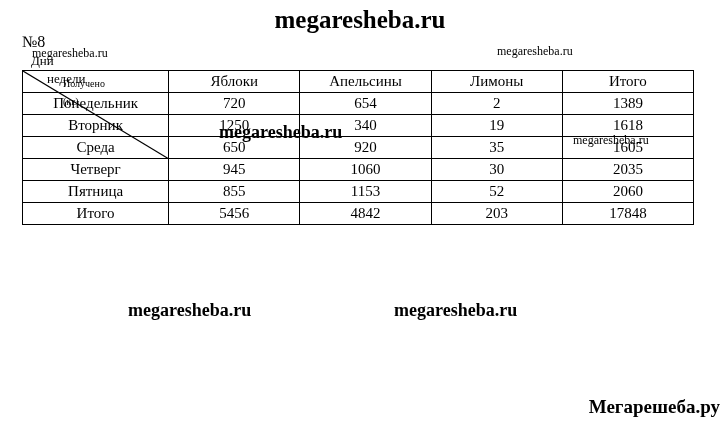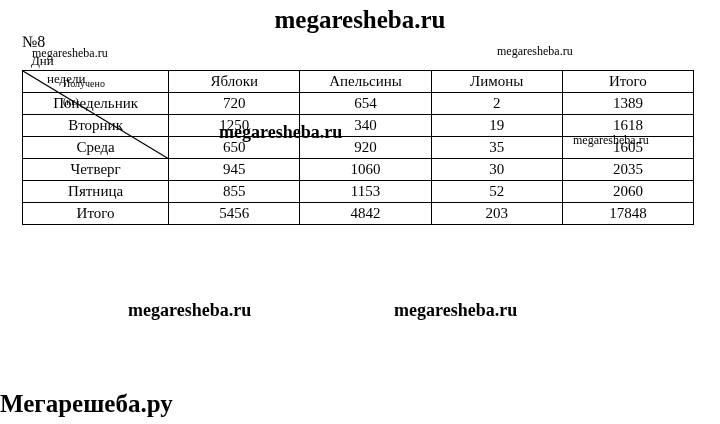--- a/index.html
+++ b/index.html
@@ -34,22 +34,22 @@
     left: 0;
     width: 720px;
     text-align: center;
     font-size: 25px;
     font-weight: bold;
   }
   .wm-bottom {
     bottom: 6px;
     left: 0;
     width: 720px;
-    text-align: left;
-    font-size: 25px;
+    text-align: right;
+    font-size: 19px;
     font-weight: bold;
   }
   .wm-small {
     font-size: 12px;
   }
   .wm-mid {
     font-size: 18px;
     font-weight: bold;
   }
   .wm-a { top: 46px; left: 32px; }

